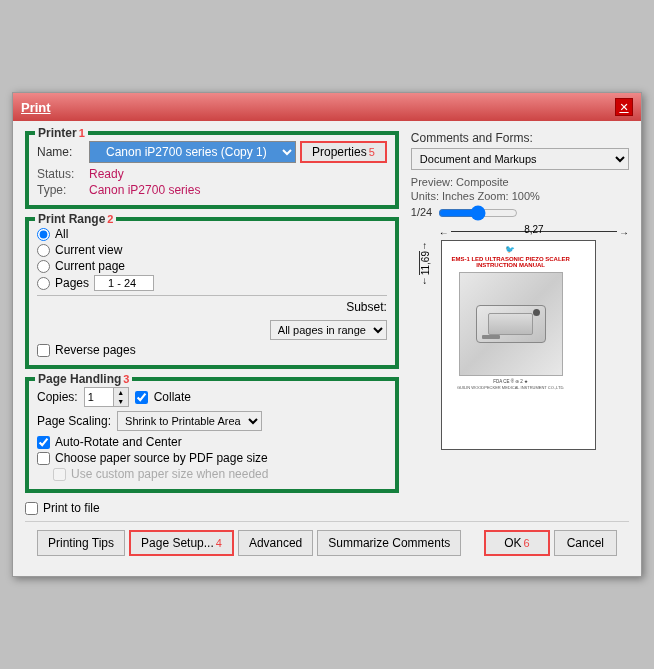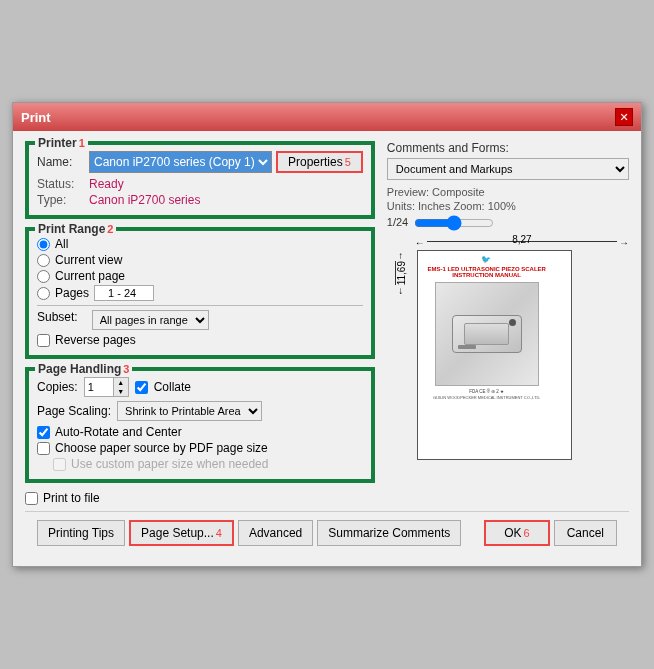--- a/index.html
+++ b/index.html
@@ -21,20 +21,21 @@
     }
     .title-bar {
       background: linear-gradient(to bottom, #e88, #c44);
       color: white;
       padding: 5px 8px;
       display: flex;
       align-items: center;
       justify-content: space-between;
       font-size: 13px;
       font-weight: bold;
+      text-decoration: underline;
     }
     .title-bar-close {
       background: #c00;
       color: white;
       border: 1px solid #900;
       width: 18px;
       height: 18px;
       font-size: 11px;
       cursor: pointer;
       display: flex;
@@ -87,21 +88,21 @@
     }
     .field-label {
       color: #333;
       min-width: 48px;
     }
     .printer-name-select {
       flex: 1;
       background: #4a90d9;
       color: white;
       border: 1px solid #888;
-      padding: 2px 0;
+      padding: 2px 12px;
       font-size: 12px;
       height: 22px;
     }
     .properties-btn {
       background: #e8e8e8;
       border: 2px solid #e44;
       padding: 2px 10px;
       font-size: 12px;
       cursor: pointer;
       height: 22px;
@@ -127,23 +128,24 @@
       padding: 1px 13px;
       font-size: 11px;
     }
     .divider {
       border: none;
       border-top: 1px solid #bbb;
       margin: 4px 0;
     }
     .subset-row {
       display: flex;
-      align-items: flex-start;
-      gap: 14px;
+      align-items: flex-end;
+      gap: 6px;
       margin: 3px 0;
+      flex-direction: column;
     }
     .subset-select {
       border: 1px solid #aaa;
       padding: 1px 3px;
       font-size: 11px;
       height: 20px;
     }
     .checkbox-row {
       display: flex;
       align-items: center;

